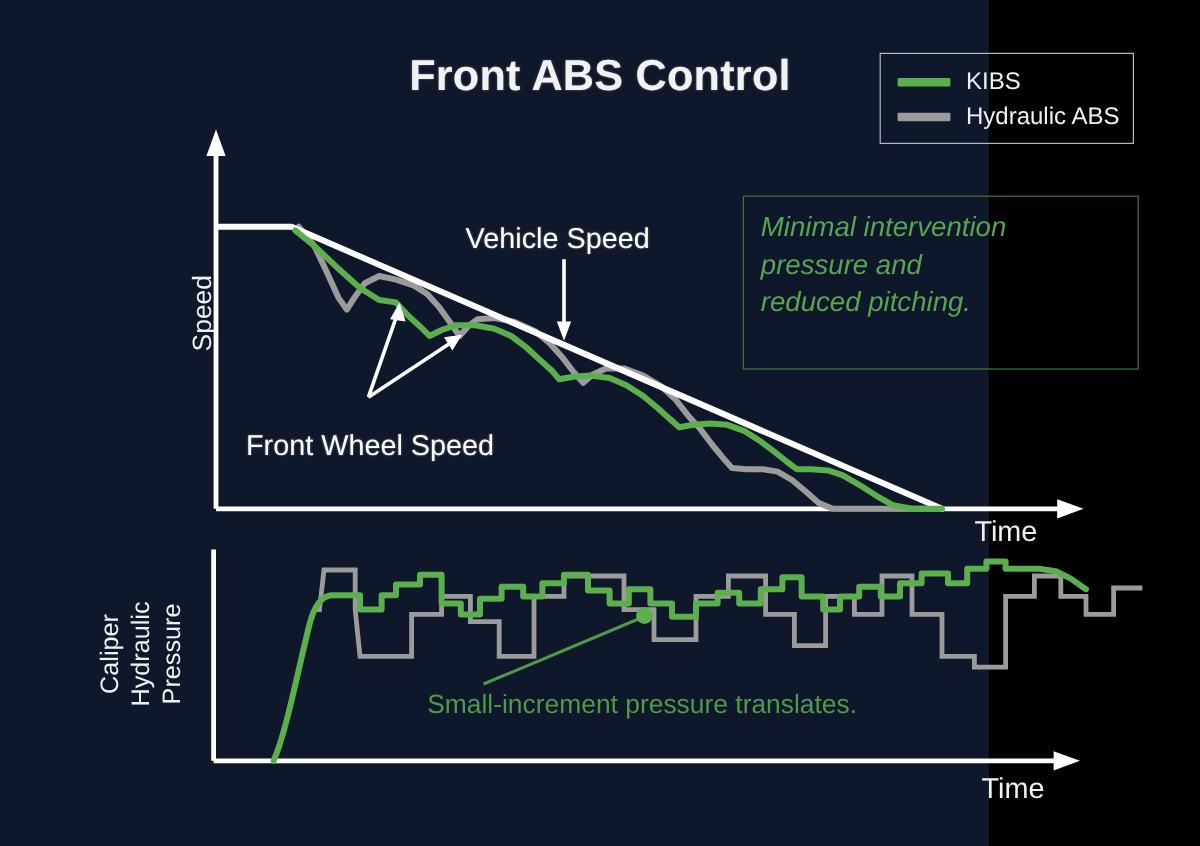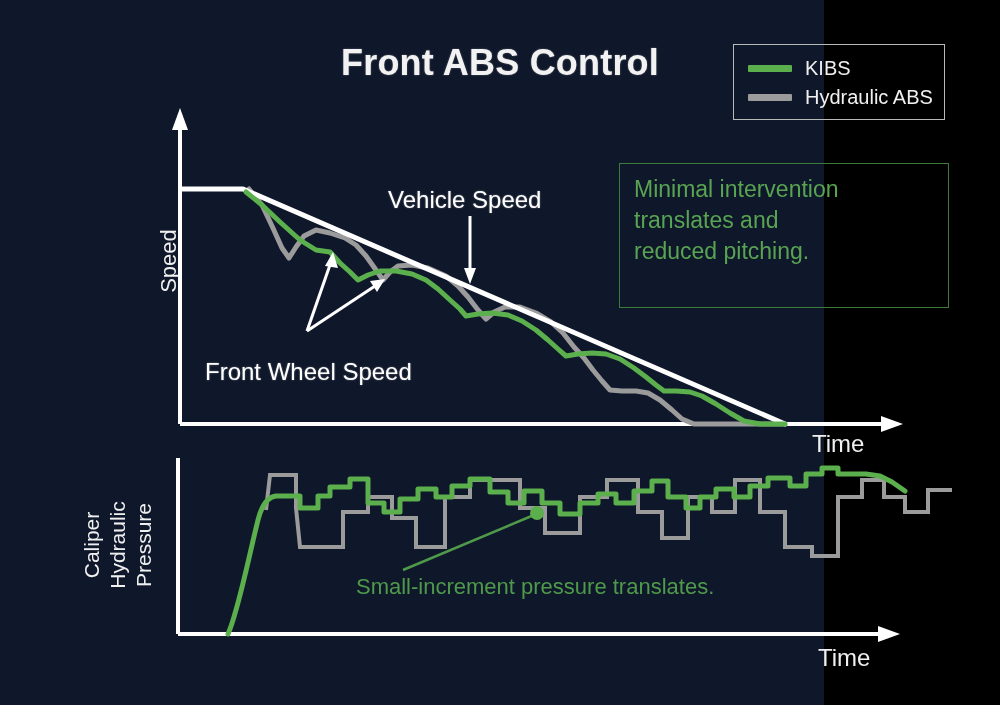--- a/index.html
+++ b/index.html
@@ -71,20 +71,21 @@
     width: 330px;
     height: 145px;
     border: 1px solid #3e7a3a;
     box-sizing: border-box;
     padding: 10px 12px 0 14px;
   }
   .callout-text {
     font-size: 23px;
     line-height: 31px;
     color: #58a452;
+    font-style: italic;
   }
   .axis-label {
     position: absolute;
     color: #f0f0f0;
   }
   .speed-label {
     left: 119px;
     top: 248px;
     width: 100px;
     font-size: 22px;
@@ -150,21 +151,21 @@
       <span class="legend-label">KIBS</span>
     </div>
     <div class="legend-row">
       <span class="legend-swatch" style="background:#9b9b9b;"></span>
       <span class="legend-label">Hydraulic ABS</span>
     </div>
   </div>
 
   <div class="callout-box">
     <div class="callout-text">Minimal intervention</div>
-    <div class="callout-text">translates and</div>
+    <div class="callout-text">pressure and</div>
     <div class="callout-text">reduced pitching.</div>
   </div>
 
   <div class="axis-label speed-label">Speed</div>
 
   <div class="axis-label pressure-label">
     <span>Caliper</span><br>
     <span>Hydraulic</span><br>
     <span>Pressure</span>
   </div>

